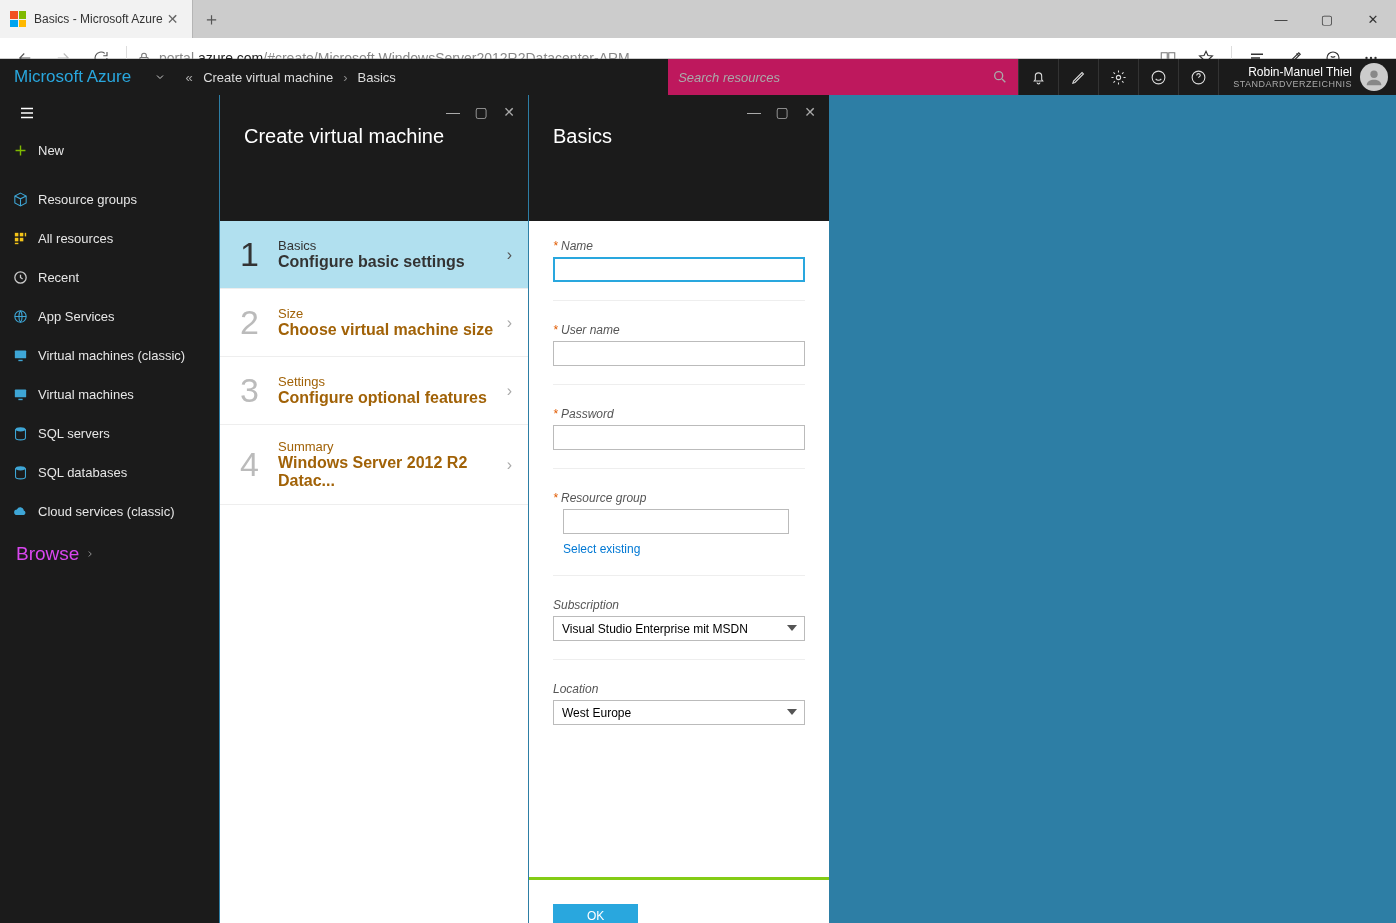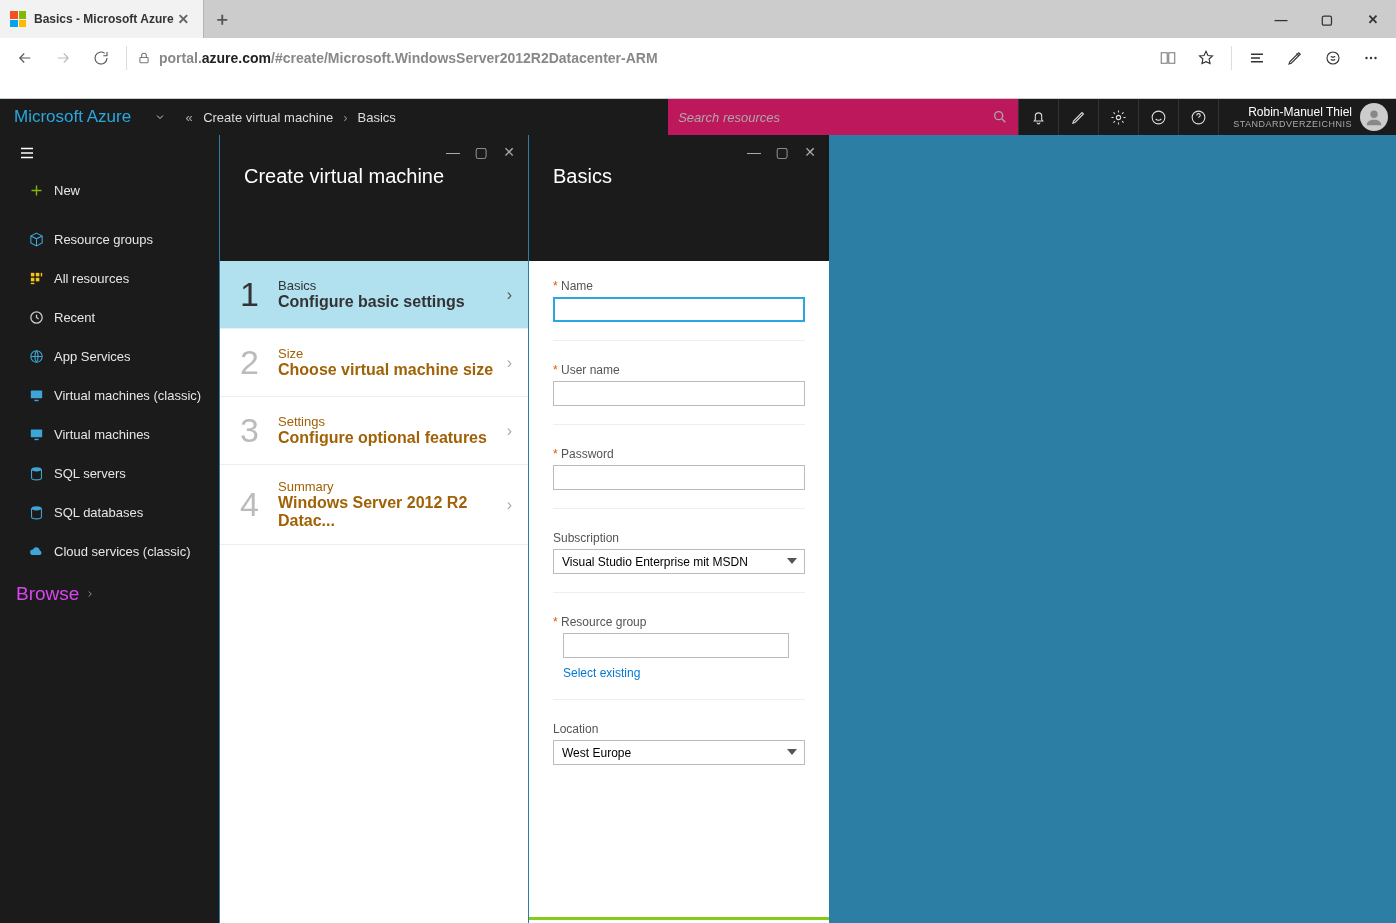--- a/index.html
+++ b/index.html
@@ -1,19 +1,19 @@
 <!DOCTYPE html>
 <html><head>
 <meta charset="utf-8">
 <style>
 * { margin: 0; padding: 0; box-sizing: border-box; font-family: "Segoe UI", Arial, sans-serif; }
 html, body { width: 1396px; height: 923px; overflow: hidden; background: #fff; }
 
 
-.browser-chrome { height: 99px; background: #fff; border-bottom: 1px solid #ccc; font-weight: bold; }
+.browser-chrome { height: 59px; background: #fff; border-bottom: 1px solid #ccc; }
 .tab-strip { height: 38px; background: #cccccc; display: flex; align-items: stretch; }
 .tab { background: #f2f2f2; display: flex; align-items: center; padding: 0 10px; position: relative; border-right: 1px solid #b5b5b5; min-width: 180px; }
 .tab-favicon { width: 16px; height: 16px; margin-right: 8px; display: grid; grid-template-columns: 1fr 1fr; grid-template-rows: 1fr 1fr; gap: 1px; }
 .tab-favicon > div:nth-child(1){background:#f25022}.tab-favicon > div:nth-child(2){background:#7fba00}.tab-favicon > div:nth-child(3){background:#00a4ef}.tab-favicon > div:nth-child(4){background:#ffb900}
 .tab-title { font-size: 12px; color: #333; flex: 1; }
 .tab-close { font-size: 14px; color: #666; padding: 0 4px; cursor: pointer; }
 .new-tab { width: 36px; display: flex; align-items: center; justify-content: center; font-size: 18px; color: #555; cursor: pointer; }
 .win-controls { margin-left: auto; display: flex; }
 .win-btn { width: 46px; display: flex; align-items: center; justify-content: center; font-size: 13px; color: #333; cursor: pointer; }
 
@@ -47,21 +47,21 @@
 .user-text { text-align:right; margin-right:8px;}
 .user-name { font-size:12px; color:#fff;}
 .user-dir { font-size:9px; color:#aaa; letter-spacing:0.5px;}
 .avatar { width:28px; height:28px; border-radius:50%; background:#ccc; display:flex; align-items:center; justify-content:center;}
 .avatar svg{width:22px;height:22px;fill:#888;}
 
 .main { flex:1; display:flex; overflow:hidden;}
 .sidebar { width:219px; background:#1b1b1b; color:#ccc; display:flex; flex-direction:column; }
 .sb-ham { height:36px; display:flex; align-items:center; padding-left:18px; cursor:pointer;}
 .sb-ham svg{width:18px;height:18px;stroke:#fff;}
-.sb-item { height:39px; display:flex; align-items:center; padding-left:28px; font-size:13px; cursor:pointer; }
+.sb-item { height:39px; display:flex; align-items:center; padding-left:12px; font-size:13px; cursor:pointer; }
 .sb-icon { width:26px; display:flex; align-items:center;}
 .sb-icon svg{width:17px;height:17px;}
 .sb-label { color:#e6e6e6; }
 .sb-item.new .sb-icon svg{stroke:#7fba00;}
 .sb-browse { padding:12px 16px; font-size:19px; color:#d946ef; cursor:pointer; display:flex; align-items:center;}
 .sb-browse svg{width:10px;height:10px;margin-left:6px;stroke:#aaa;}
 
 .journey { flex:1; display:flex; padding:0 0 0 1px;}
 .blade { background:#fff; display:flex; flex-direction:column; margin-right:1px;}
 .blade-header { background:#1b1b1b; height:126px; position:relative; padding:30px 24px 0 24px;}
@@ -82,21 +82,21 @@
 .wsub{font-size:16px;font-weight:bold;}
 .wstep.active .wtitle,.wstep.active .wsub{color:#333;}
 .wstep.disabled .wtitle,.wstep.disabled .wsub{color:#a16207;}
 .wchev{color:#aaa;}
 .wstep.active .wchev{color:#555;}
 
 .form-blade { width:300px; display:flex; flex-direction:column;}
 .form-body { flex:1; padding:18px 24px 0 24px; overflow:auto;}
 .fgroup { margin-bottom:22px; border-bottom:1px solid #eee; padding-bottom:18px;}
 .fgroup:last-child{border-bottom:none;}
-.flabel { font-size:12px; color:#555; margin-bottom:4px; display:block;}
+.flabel { font-size:12px; color:#555; margin-bottom:4px; display:block;font-style:italic;}
 .req::before{content:"* ";color:#e05a00;}
 .finput { width:100%; height:25px; border:1px solid #bbb; font-size:12px; padding:0 6px; outline:none;}
 .finput.active { border:1px solid #29a7de; box-shadow:0 0 0 1px #29a7de inset;}
 .fselect { width:100%; height:25px; border:1px solid #bbb; font-size:12px; padding:0 22px 0 8px; background:#fff; appearance:none; position:relative;}
 .select-wrap{position:relative;}
 .select-wrap::after{content:"";position:absolute;right:8px;top:9px;border-left:5px solid transparent;border-right:5px solid transparent;border-top:6px solid #555;pointer-events:none;}
 .flink { color:#0078d4; font-size:12px; cursor:pointer; display:inline-block; margin-top:8px; margin-left:10px;}
 .rg-input { width:226px; margin-left:10px;}
 .form-footer { border-top:3px solid #84cc16; padding:24px 24px; }
 .ok-btn { background:#29a7de; color:#fff; border:none; font-size:12px; padding:5px 34px; cursor:pointer;}
@@ -425,29 +425,29 @@
           </div>
           <div class="fgroup">
             <label class="flabel req">User name</label>
             <input class="finput" value="" style="">
           </div>
           <div class="fgroup">
             <label class="flabel req">Password</label>
             <input class="finput" type="password" value="" style="">
           </div>
           <div class="fgroup">
-            <label class="flabel">Subscription</label>
-            <div class="select-wrap"><select class="fselect"><option>Visual Studio Enterprise mit MSDN</option></select></div>
-          </div>
-          <div class="fgroup">
             <label class="flabel req">Resource group</label>
             <input class="finput rg-input" value="" style="">
             <div><span class="flink">Select existing</span></div>
           </div>
           <div class="fgroup">
+            <label class="flabel">Subscription</label>
+            <div class="select-wrap"><select class="fselect"><option>Visual Studio Enterprise mit MSDN</option></select></div>
+          </div>
+          <div class="fgroup">
             <label class="flabel">Location</label>
             <div class="select-wrap"><select class="fselect"><option>West Europe</option></select></div>
           </div>
         </div>
         <div class="form-footer">
           <button class="ok-btn">OK</button>
         </div>
       </div>
     </div>
   </div>

